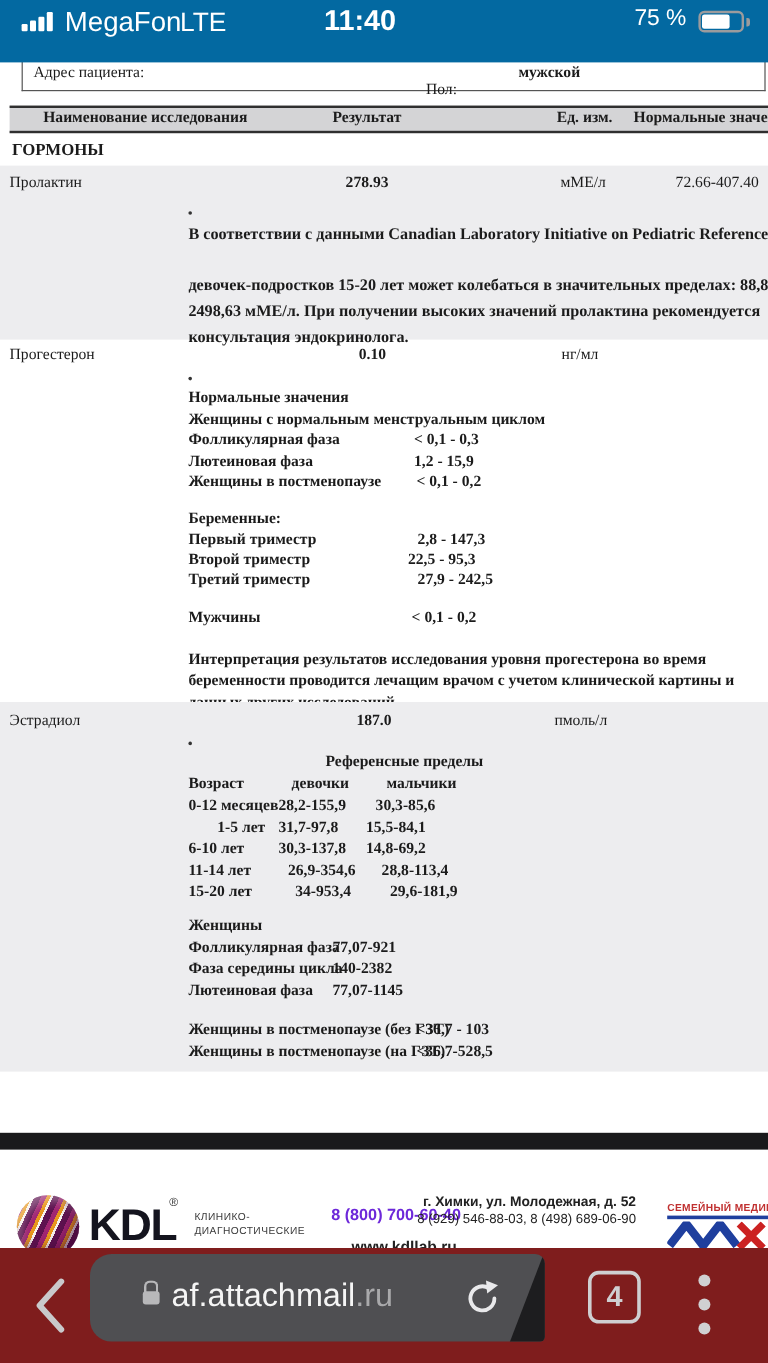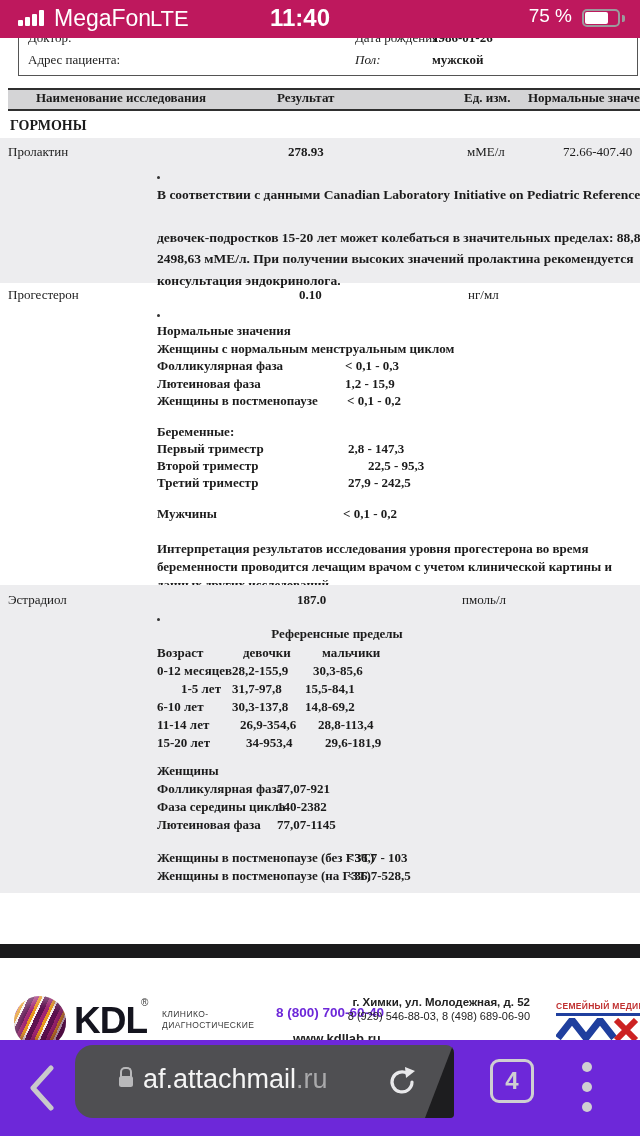--- a/index.html
+++ b/index.html
@@ -2,21 +2,21 @@
 <html><head>
 <meta charset="utf-8">
 <style>
   html,body{margin:0;padding:0;background:#000;}
   .screen{position:relative;width:640px;height:1136px;background:#fff;overflow:hidden;
           font-family:"Liberation Sans","DejaVu Sans",sans-serif;}
   .abs{position:absolute;}
   .nowrap{white-space:nowrap;}
 
   
-  .statusbar{position:absolute;left:0;top:0;width:640px;height:38px;background:#be185d;z-index:30;color:#fff;}
+  .statusbar{position:absolute;left:0;top:0;width:640px;height:52px;background:#0369a1;z-index:30;color:#fff;}
   .sig{position:absolute;left:18px;top:9px;width:30px;height:17px;}
   .sig span{position:absolute;bottom:0;width:5px;background:#fff;border-radius:1px;}
   .sig .b1{left:0;height:6px}.sig .b2{left:7px;height:9px}.sig .b3{left:14px;height:12px}.sig .b4{left:21px;height:16px}
   .carrier{position:absolute;left:54px;top:5px;font-size:23px;color:#fff;}
   .lte{position:absolute;left:150px;top:6px;font-size:22px;color:#fff;}
   .clock{position:absolute;left:255px;top:4px;width:90px;text-align:center;font-size:24px;font-weight:600;}
   .pct{position:absolute;right:68px;top:5px;font-size:19px;}
   .bat{position:absolute;right:20px;top:9px;width:38px;height:18px;border:2px solid #9b9b9d;border-radius:5px;padding:1px;box-sizing:border-box;}
   .bat-fill{width:72%;height:100%;background:#fff;border-radius:2px;}
   .bat-tip{position:absolute;right:15px;top:15px;width:3px;height:7px;background:#9b9b9d;border-radius:0 2px 2px 0;}
@@ -45,21 +45,21 @@
   .kdl-phone{position:absolute;left:276px;top:1005px;font-size:13.5px;font-weight:bold;color:#6d28d9;}
   .kdl-site{position:absolute;left:293px;top:1031px;font-size:13px;font-weight:bold;color:#222;}
   .addr{position:absolute;right:110px;top:995px;width:260px;text-align:right;color:#222;}
   .addr .a1{font-size:11.5px;font-weight:bold;line-height:14px;}
   .addr .a2{font-size:11px;line-height:14px;}
   .partner{position:absolute;left:556px;top:1001px;font-size:8.5px;font-weight:bold;color:#c03030;letter-spacing:.3px;white-space:nowrap;}
   .smc-bar{position:absolute;left:556px;top:1013px;width:84px;height:3px;background:#1f3f9e;}
   .smc-svg{position:absolute;left:556px;top:1018px;}
 
   
-  .botbar{position:absolute;left:0;top:1040px;width:640px;height:96px;background:#6d28d9;z-index:40;}
+  .botbar{position:absolute;left:0;top:1040px;width:640px;height:96px;background:#7f1d1d;z-index:40;}
   .chev{position:absolute;left:28px;top:25px;}
   .pill{position:absolute;left:75px;top:5px;width:379px;height:73px;background:#4f4f52;border-radius:18px 8px 4px 18px;overflow:hidden;}
   .pill-cut{position:absolute;left:100%;top:0;width:80px;height:120%;background:#1d1d1f;transform:skewX(-21deg);transform-origin:top left;margin-left:-1px;}
   .lockw{position:absolute;left:44px;top:22px;width:14px;}
   .lock-shackle{width:8px;height:8px;border:2.5px solid #b8b8ba;border-bottom:none;border-radius:5px 5px 0 0;margin:0 auto;}
   .lock-body{width:14px;height:11px;background:#b8b8ba;border-radius:2.5px;margin-top:-1px;}
   .urltext{position:absolute;left:68px;top:19px;font-size:27px;color:#f5f5f5;white-space:nowrap;}
   .urltld{color:#a9a9ab;}
   .reloadw{position:absolute;left:310px;top:20px;}
   .tabbtn{position:absolute;left:490px;top:19px;width:44px;height:44px;border:3px solid #cfcfd1;border-radius:9px;box-sizing:border-box;
@@ -91,21 +91,21 @@
 
   <div class="doc">
 
     <div class="vline" style="left:18px;top:0;height:38px;"></div>
     <div class="vline" style="left:637px;top:0;height:38px;"></div>
     <div class="hline" style="left:18px;top:37px;width:620px;"></div>
     <div class="abs nowrap" style="left:28px;top:-8px;">Доктор:</div>
     <div class="abs nowrap" style="left:355px;top:-8px;">Дата рождения:</div>
     <div class="abs nowrap b" style="left:432px;top:-8px;">1986-01-26</div>
     <div class="abs nowrap" style="left:28px;top:14px;">Адрес пациента:</div>
-    <div class="abs nowrap" style="left:355px;top:14px;font-style:italic;">Пол:</div>
+    <div class="abs nowrap" style="left:355px;top:28px;">Пол:</div>
     <div class="abs nowrap b" style="left:432px;top:14px;">мужской</div>
 
     <div class="band"></div>
     <div class="abs nowrap b" style="left:36px;top:52px;">Наименование исследования</div>
     <div class="abs nowrap b" style="left:277px;top:52px;">Результат</div>
     <div class="abs nowrap b" style="left:464px;top:52px;">Ед. изм.</div>
     <div class="abs nowrap b" style="left:528px;top:52px;">Нормальные значения</div>
 
     <div class="abs nowrap b" style="left:10px;top:80px;font-size:14px;">ГОРМОНЫ</div>
 
@@ -129,21 +129,21 @@
     <div class="abs nowrap lst" style="left:157px;top:319px;">Фолликулярная фаза</div>
     <div class="abs nowrap lst" style="left:345px;top:319px;">&lt; 0,1 - 0,3</div>
     <div class="abs nowrap lst" style="left:157px;top:337px;">Лютеиновая фаза</div>
     <div class="abs nowrap lst" style="left:345px;top:337px;">1,2 - 15,9</div>
     <div class="abs nowrap lst" style="left:157px;top:354px;">Женщины в постменопаузе</div>
     <div class="abs nowrap lst" style="left:347px;top:354px;">&lt; 0,1 - 0,2</div>
     <div class="abs nowrap lst" style="left:157px;top:385px;">Беременные:</div>
     <div class="abs nowrap lst" style="left:157px;top:402px;">Первый триместр</div>
     <div class="abs nowrap lst" style="left:348px;top:402px;">2,8 - 147,3</div>
     <div class="abs nowrap lst" style="left:157px;top:419px;">Второй триместр</div>
-    <div class="abs nowrap lst" style="left:368px;top:419px;">22,5 - 95,3</div>
+    <div class="abs nowrap lst" style="left:340px;top:419px;">22,5 - 95,3</div>
     <div class="abs nowrap lst" style="left:157px;top:436px;">Третий триместр</div>
     <div class="abs nowrap lst" style="left:348px;top:436px;">27,9 - 242,5</div>
     <div class="abs nowrap lst" style="left:157px;top:467px;">Мужчины</div>
     <div class="abs nowrap lst" style="left:343px;top:467px;">&lt; 0,1 - 0,2</div>
     <div class="abs nowrap lst" style="left:157px;top:502px;line-height:18px;">Интерпретация результатов исследования уровня прогестерона во время</div>
     <div class="abs nowrap lst" style="left:157px;top:520px;line-height:18px;">беременности проводится лечащим врачом с учетом клинической картины и</div>
     <div class="abs nowrap lst" style="left:157px;top:538px;line-height:18px;">данных других исследований.</div>
 
     <div class="grayblk" style="top:547px;height:308px;"></div>
     <div class="abs nowrap" style="left:8px;top:554px;">Эстрадиол</div>

